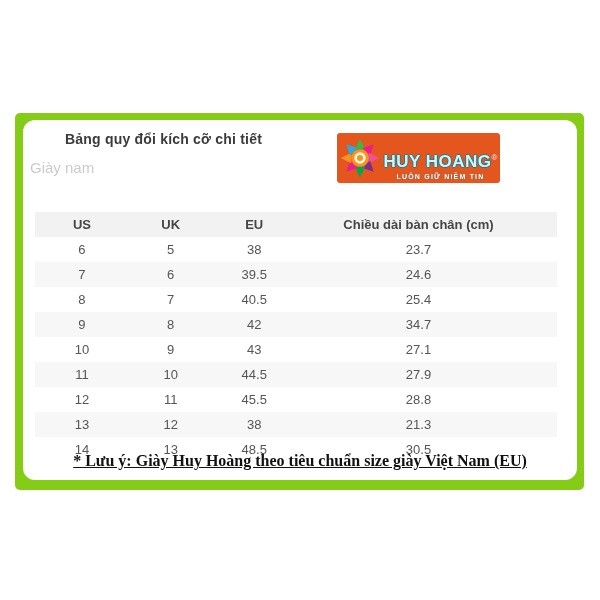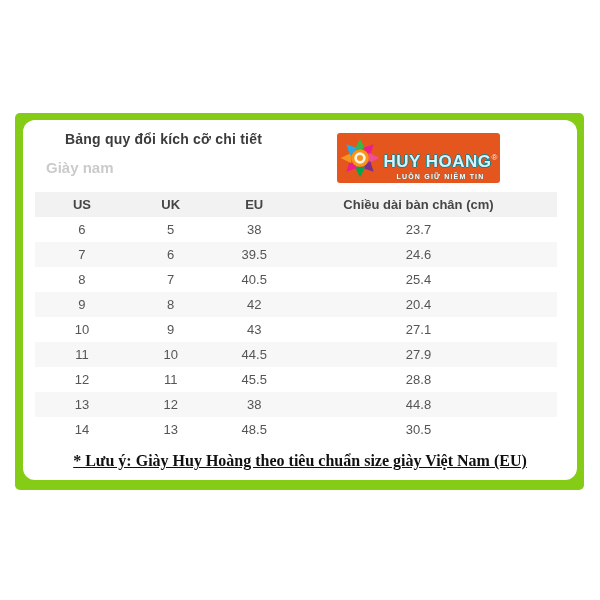--- a/index.html
+++ b/index.html
@@ -27,23 +27,23 @@
   .title {
     position: absolute;
     left: 42px; top: 11px;
     font-size: 14px;
     font-weight: bold;
     color: #3b3b3b;
     letter-spacing: 0.2px;
   }
   .subtitle {
     position: absolute;
-    left: 23px; top: 39px;
+    left: 7px; top: 39px;
     font-size: 15px;
-    font-weight: bold;
+    font-weight: normal;
     color: #cbcbcb;
   }
   .logo {
     position: absolute;
     left: 314px; top: 13px;
     width: 163px; height: 50px;
     background: #e4561e;
     border-radius: 3px;
     display: flex;
     align-items: center;
@@ -77,21 +77,21 @@
     font-size: 7px;
     font-weight: bold;
     color: #ffffff;
     letter-spacing: 1.2px;
     margin-top: 2px;
     white-space: nowrap;
     text-shadow: 0 0 1px #0e7f8c;
   }
   table.size-table {
     position: absolute;
-    left: 12px; top: 72px;
+    left: 12px; top: 92px;
     width: 522px;
     border-collapse: collapse;
     table-layout: fixed;
     font-size: 13px;
     color: #555555;
   }
   table.size-table th {
     height: 25px;
     font-size: 13px;
     font-weight: bold;
@@ -189,21 +189,21 @@
           <tr>
             <td>8</td>
             <td>7</td>
             <td>40.5</td>
             <td>25.4</td>
           </tr>
           <tr>
             <td>9</td>
             <td>8</td>
             <td>42</td>
-            <td>20.4</td>
+            <td>34.7</td>
           </tr>
           <tr>
             <td>10</td>
             <td>9</td>
             <td>43</td>
             <td>27.1</td>
           </tr>
           <tr>
             <td>11</td>
             <td>10</td>
@@ -213,21 +213,21 @@
           <tr>
             <td>12</td>
             <td>11</td>
             <td>45.5</td>
             <td>28.8</td>
           </tr>
           <tr>
             <td>13</td>
             <td>12</td>
             <td>38</td>
-            <td>44.8</td>
+            <td>21.3</td>
           </tr>
           <tr>
             <td>14</td>
             <td>13</td>
             <td>48.5</td>
             <td>30.5</td>
           </tr>
         </tbody>
       </table>
 

